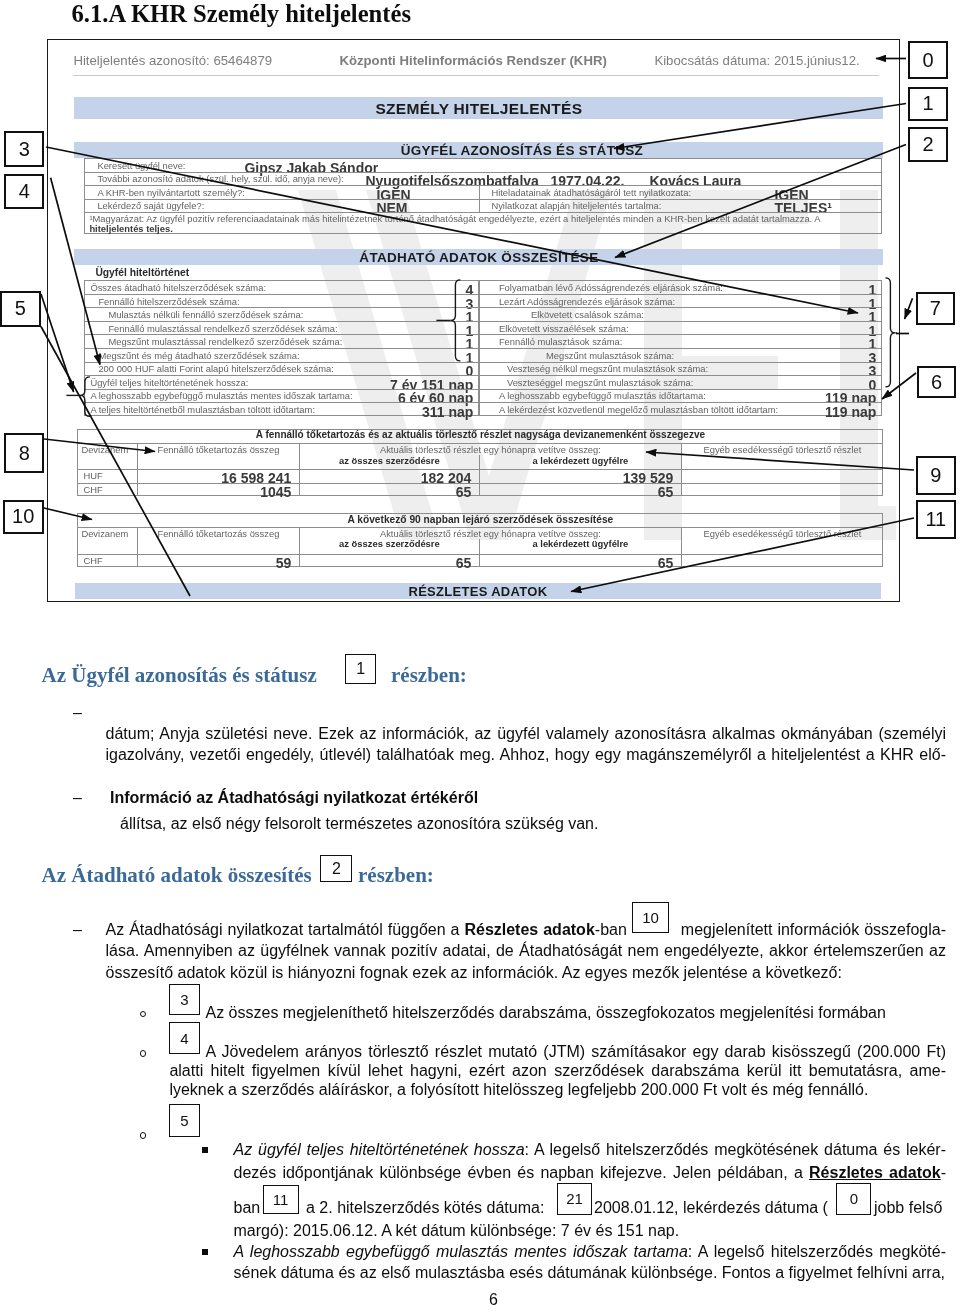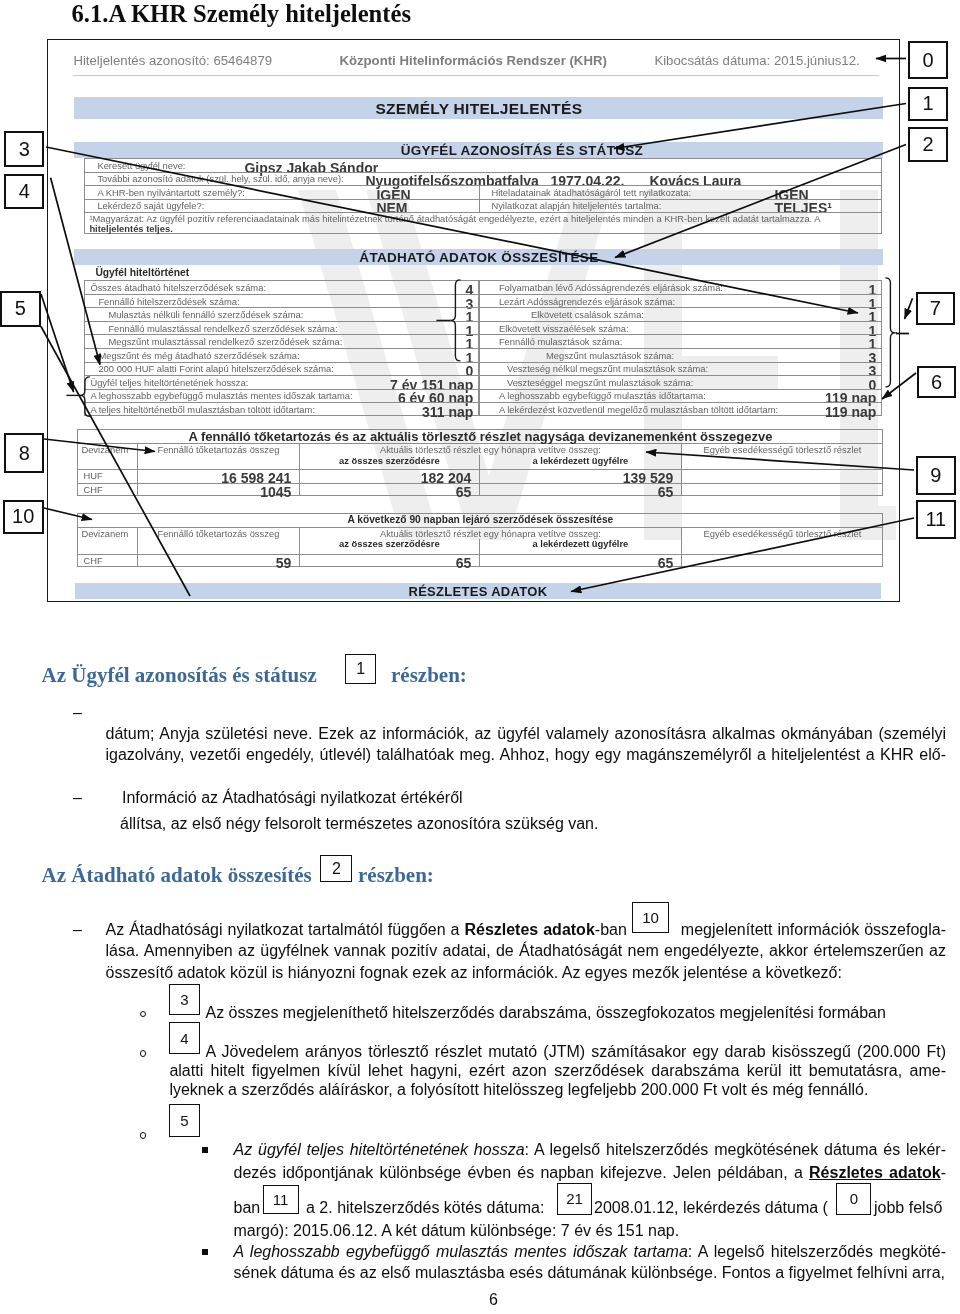--- a/index.html
+++ b/index.html
@@ -149,21 +149,21 @@
 <div class="cellL" style="left:458.9px;top:336.9px;">Veszteséggel megszűnt mulasztások száma:</div>
 <div class="cellV" style="left:630.9px;top:336.9px;width:197.5px;text-align:right;">0</div>
 <div style="position:absolute;left:430.9px;top:348.6px;width:403.5px;height:1px;background:#8a8a8a;"></div>
 <div class="cellL" style="left:450.9px;top:350.4px;">A leghosszabb egybefüggő mulasztás időtartama:</div>
 <div class="cellV" style="left:630.9px;top:350.4px;width:197.5px;text-align:right;">119 nap</div>
 <div style="position:absolute;left:430.9px;top:362.1px;width:403.5px;height:1px;background:#8a8a8a;"></div>
 <div class="cellL" style="left:450.9px;top:363.9px;">A lekérdezést közvetlenül megelőző mulasztásban töltött időtartam:</div>
 <div class="cellV" style="left:630.9px;top:363.9px;width:197.5px;text-align:right;">119 nap</div>
 <div class="tbl" style="left:29.4px;top:388.6px;width:806px;height:67.5px;"></div>
 <div style="position:absolute;left:29.4px;top:403.1px;width:806px;height:1px;background:#8a8a8a;"></div>
-<div class="cellL" style="left:39.4px;top:389.4px;font-weight:bold;color:#222;font-size:13px;width:786px;text-align:center;">A fennálló tőketartozás és az aktuális törlesztő részlet nagysága devizanemenként összegezve</div>
+<div class="cellL" style="left:39.4px;top:389.4px;font-weight:bold;color:#222;font-size:10px;width:786px;text-align:center;">A fennálló tőketartozás és az aktuális törlesztő részlet nagysága devizanemenként összegezve</div>
 <div style="position:absolute;left:89.4px;top:403.1px;width:1px;height:53px;background:#8a8a8a;"></div>
 <div style="position:absolute;left:251.4px;top:403.1px;width:1px;height:53px;background:#8a8a8a;"></div>
 <div style="position:absolute;left:633.4px;top:403.1px;width:1px;height:53px;background:#8a8a8a;"></div>
 <div class="cellL" style="left:33.4px;top:404.3px;">Devizanem</div>
 <div class="cellL" style="left:89.4px;top:404.3px;width:162px;text-align:center;">Fennálló tőketartozás összeg</div>
 <div class="cellL" style="left:251.4px;top:404.3px;width:382px;text-align:center;">Aktuális törlesztő részlet egy hónapra vetítve összeg:</div>
 <div class="cellL" style="left:633.4px;top:404.3px;width:202px;text-align:center;">Egyéb esedékességű törlesztő részlet</div>
 <div class="cellL" style="left:251.4px;top:414.6px;width:180px;text-align:center;font-weight:bold;color:#222;">az összes szerződésre</div>
 <div class="cellL" style="left:431.4px;top:414.6px;width:202px;text-align:center;font-weight:bold;color:#222;">a lekérdezett ügyfélre</div>
 <div style="position:absolute;left:431.4px;top:414.9px;width:1px;height:41.2px;background:#8a8a8a;"></div>
@@ -245,21 +245,21 @@
 </g>
     </svg>
 <div class="nl sh" style="left:41.5px;top:665.5px;"><span style="">Az Ügyfél azonosítás és státusz</span></div>
 <div class="calsm" style="left:345.3px;top:654px;width:31px;height:30px;font-size:16px;">1</div>
 <div class="nl sh" style="left:391px;top:665.5px;"><span style="">részben:</span></div>
 <div class="nl" style="left:73px;top:702.5px;">–</div>
 <div class="jl" style="left:105.5px;top:723.7px;width:840.5px;"><span style="">dátum; Anyja születési neve. Ezek az információk, az ügyfél valamely azonosításra alkalmas okmányában (személyi</span></div>
 <div class="jl" style="left:105.5px;top:744.9px;width:840.5px;"><span style="">igazolvány, vezetői engedély, útlevél) találhatóak meg. Ahhoz, hogy egy magánszemélyről a hiteljelentést a KHR elő-</span></div>
 <div class="nl" style="left:120px;top:766.1px;margin-top:48px;"><span style="">állítsa, az első négy felsorolt természetes azonosítóra szükség van.</span></div>
 <div class="nl" style="left:73px;top:787.5px;">–</div>
-<div class="nl" style="left:122px;top:787.5px;"><span style="">Információ az Átadhatósági nyilatkozat értékéről</span></div>
+<div class="nl" style="left:110px;top:787.5px;font-weight:bold;"><span style="">Információ az Átadhatósági nyilatkozat értékéről</span></div>
 <div class="nl sh" style="left:41.6px;top:866px;"><span style="">Az Átadható adatok összesítés</span></div>
 <div class="calsm" style="left:320.4px;top:855px;width:32px;height:27px;font-size:16px;">2</div>
 <div class="nl sh" style="left:358px;top:866px;"><span style="">részben:</span></div>
 <div class="nl" style="left:73px;top:919.5px;">–</div>
 <div class="jl" style="left:105.5px;top:919.5px;width:840.5px;"><span style="">Az Átadhatósági nyilatkozat tartalmától függően a </span><b><span style="">Részletes adatok</span></b><span style="">-ban</span><span style="display:inline-block;width:54px;"></span><span style="">megjelenített információk összefogla-</span></div>
 <div class="calsm" style="left:632px;top:902px;width:37px;height:31px;font-size:15px;">10</div>
 <div class="jl" style="left:105.5px;top:941.3px;width:840.5px;"><span style="">lása. Amennyiben az ügyfélnek vannak pozitív adatai, de Átadhatóságát nem engedélyezte, akkor értelemszerűen az</span></div>
 <div class="nl" style="left:105.5px;top:963.1px;"><span style="">összesítő adatok közül is hiányozni fognak ezek az információk.  Az egyes mezők jelentése a következő:</span></div>
 <div style="position:absolute;left:139.5px;top:1010.8px;width:4.6px;height:4.6px;border:1.2px solid #0d0d0d;border-radius:50%;"></div>
 <div class="calsm" style="left:168.8px;top:983.5px;width:31.4px;height:31px;font-size:15px;">3</div>

